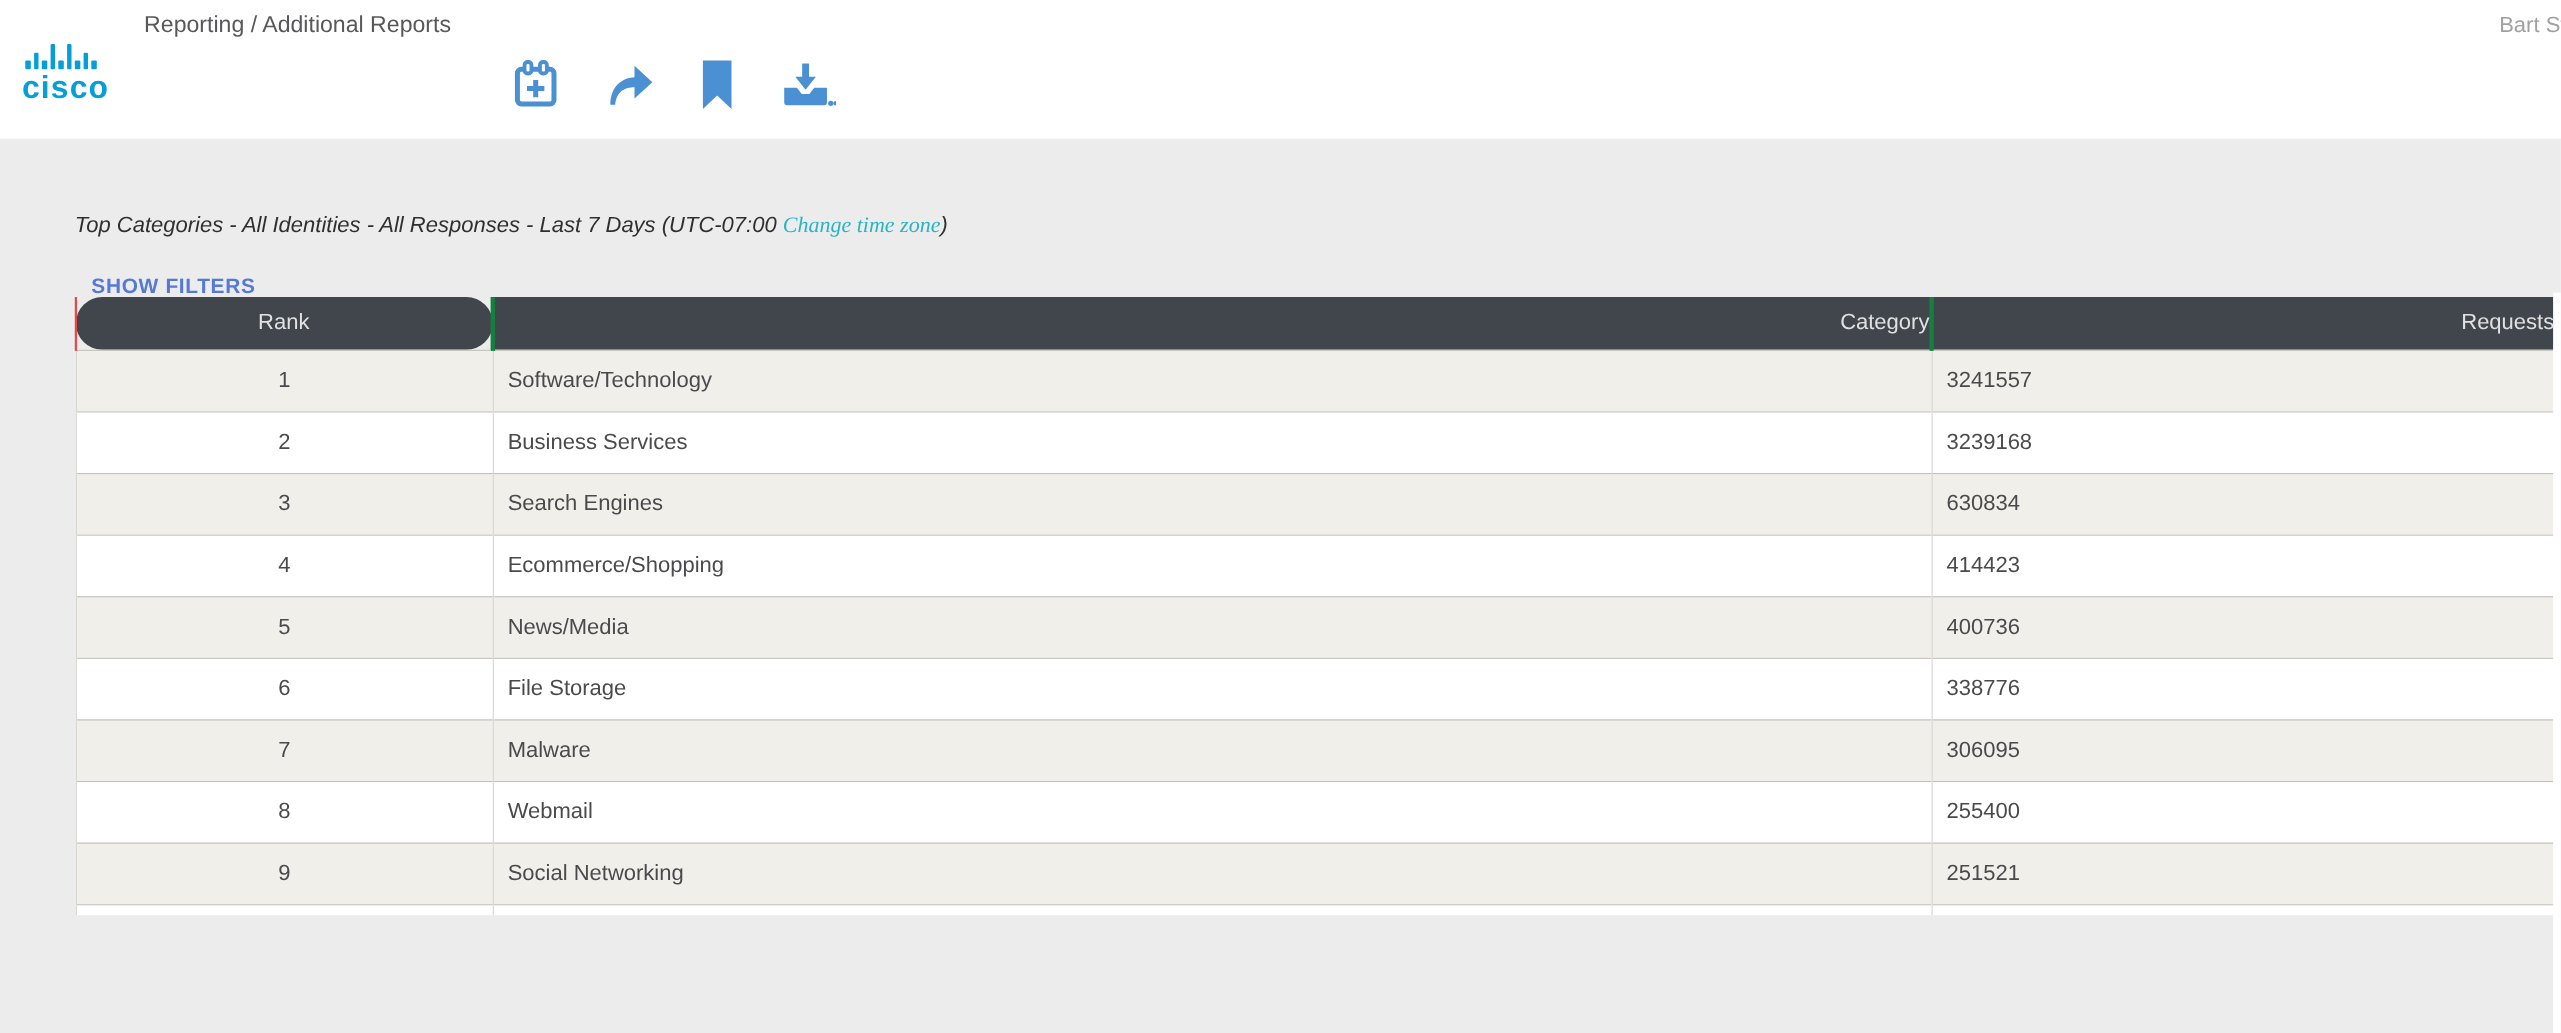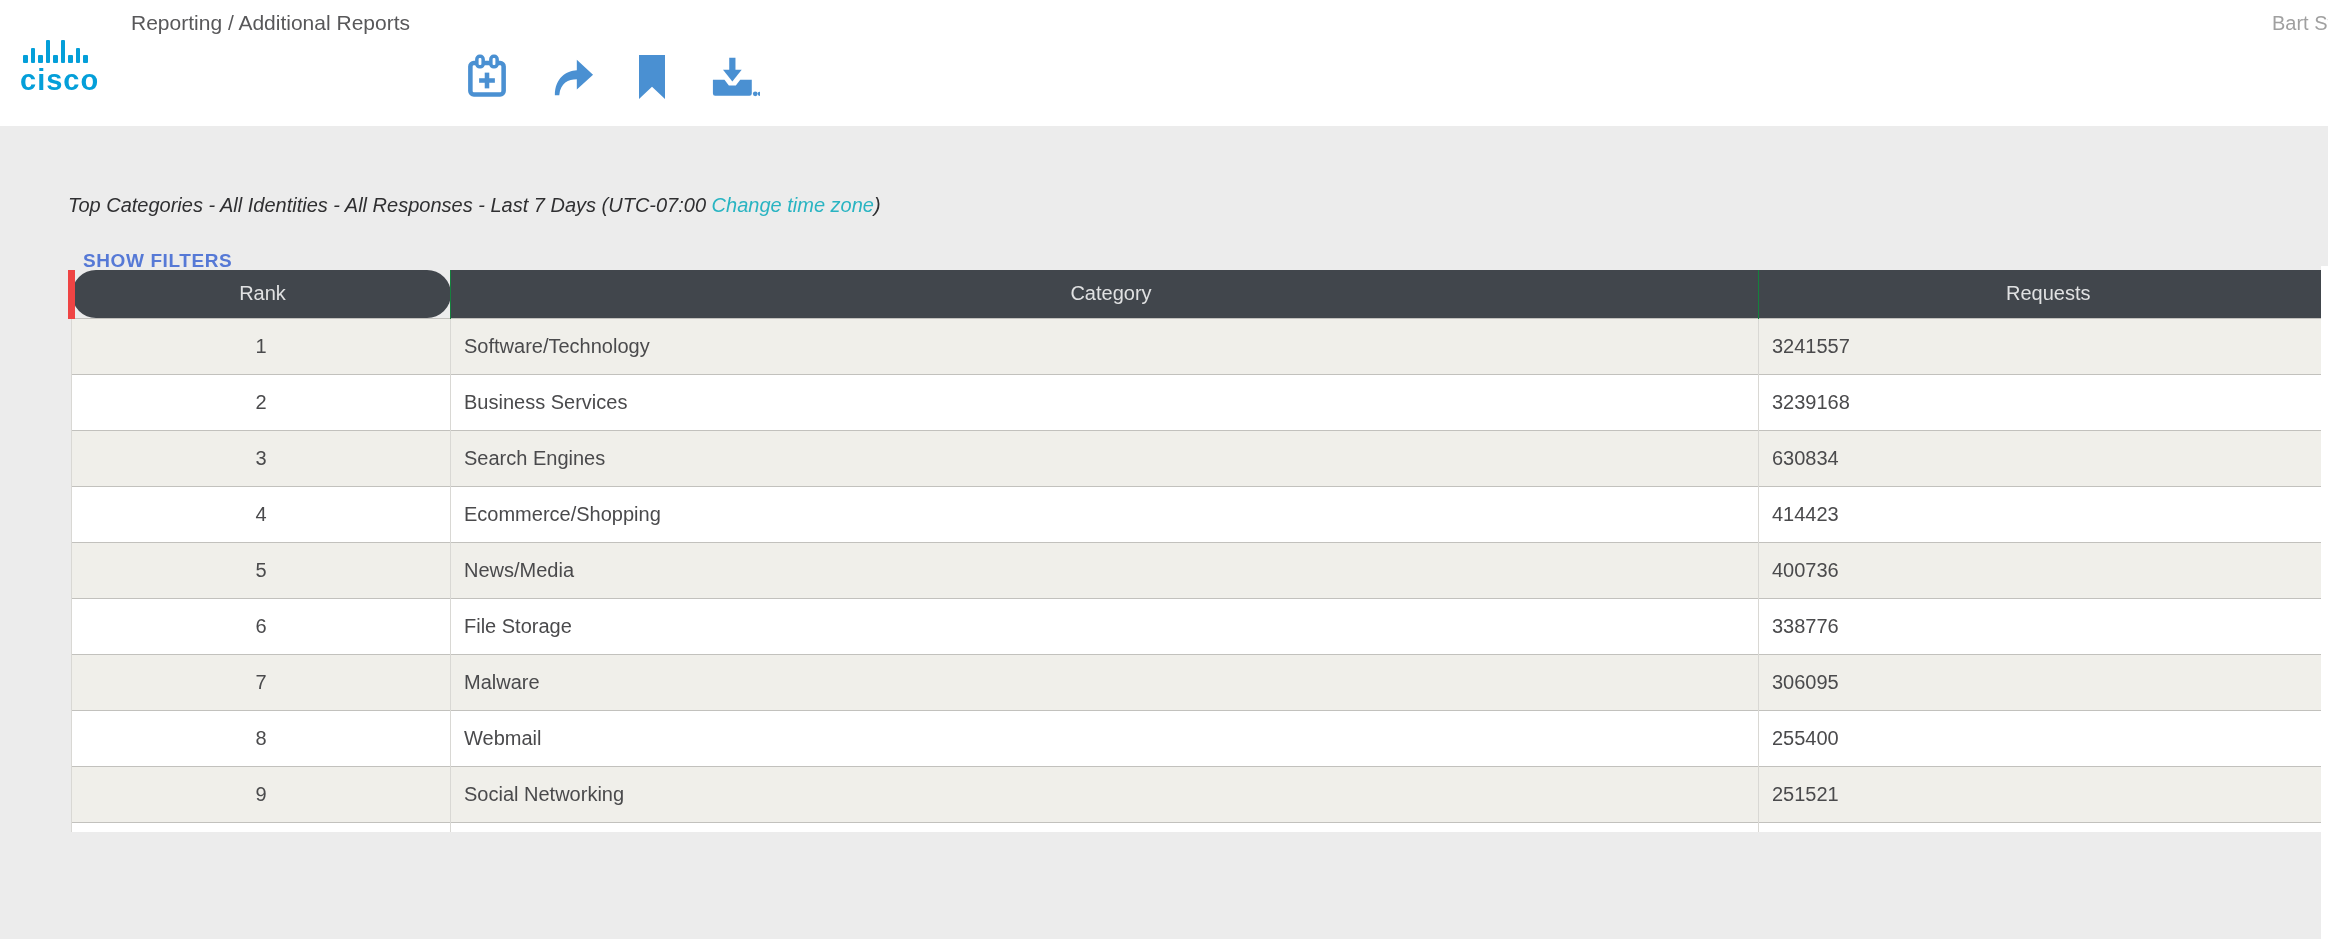--- a/index.html
+++ b/index.html
@@ -20,31 +20,31 @@
 
   .title-icons { position:absolute; left:466px; top:52px; display:flex; align-items:center; gap:42px; height:50px; }
   .title-icons svg { display:block; cursor:pointer; }
 
   .user-name { position:absolute; left:2272px; top:12px; font-size:20px; color:#a0a0a0; white-space:nowrap; }
 
   .content { position:absolute; left:0; top:126px; width:2328px; height:813px; background:#ececec; }
   .right-strip { position:absolute; left:2321px; top:140px; width:7px; height:673px; background:#ffffff; }
 
   .report-subtitle { position:absolute; left:68px; top:68px; font-size:20px; font-style:italic; color:#2f2f31; }
-  .tz-link { color:#29b4c2; cursor:pointer; }
+  .tz-link { color:#29b4c2; cursor:pointer;font-family:Liberation Serif, serif; }
 
   .show-filters { position:absolute; left:83px; top:108px; font-size:19px; font-weight:bold;
                   color:#5679d6; letter-spacing:0.6px; cursor:pointer;margin-top:16px; }
 
   table.report { position:absolute; left:68px; top:144px; width:2253px; border-collapse:collapse; table-layout:fixed; }
   col.c-rank { width:379px; } col.c-cat { width:1308px; } col.c-req { width:566px; }
 
   thead th { background:#41464c; color:#e0e1e2; font-weight:normal; font-size:20px;
-             height:48px; text-align:center; padding:0 0 0 13px; border-left:1px solid #15803d; }
-  thead th:first-child { text-align:center; padding:0; border-left:7px solid #ef4444;border-radius:24px; }
+             height:48px; text-align:right; padding:0 0 0 13px; border-left:4px solid #15803d; }
+  thead th:first-child { text-align:center; padding:0; border-left:2px solid #ef4444;border-radius:24px; }
 
   tbody td { height:56px; font-size:20px; color:#4a4a4c; padding:0 0 0 13px;
              border-top:1px solid #c2c1bd; border-left:1px solid #d9d8d4; }
   tbody td:last-child { border-right:1px solid #d9d8d4; }
   tbody td:first-child { text-align:center; padding:0; }
   tr.odd  td { background:#f0efea; }
   tr.even td { background:#ffffff; }
   tr.filler td { height:10px; background:#ffffff; }
 </style>
 </head>

